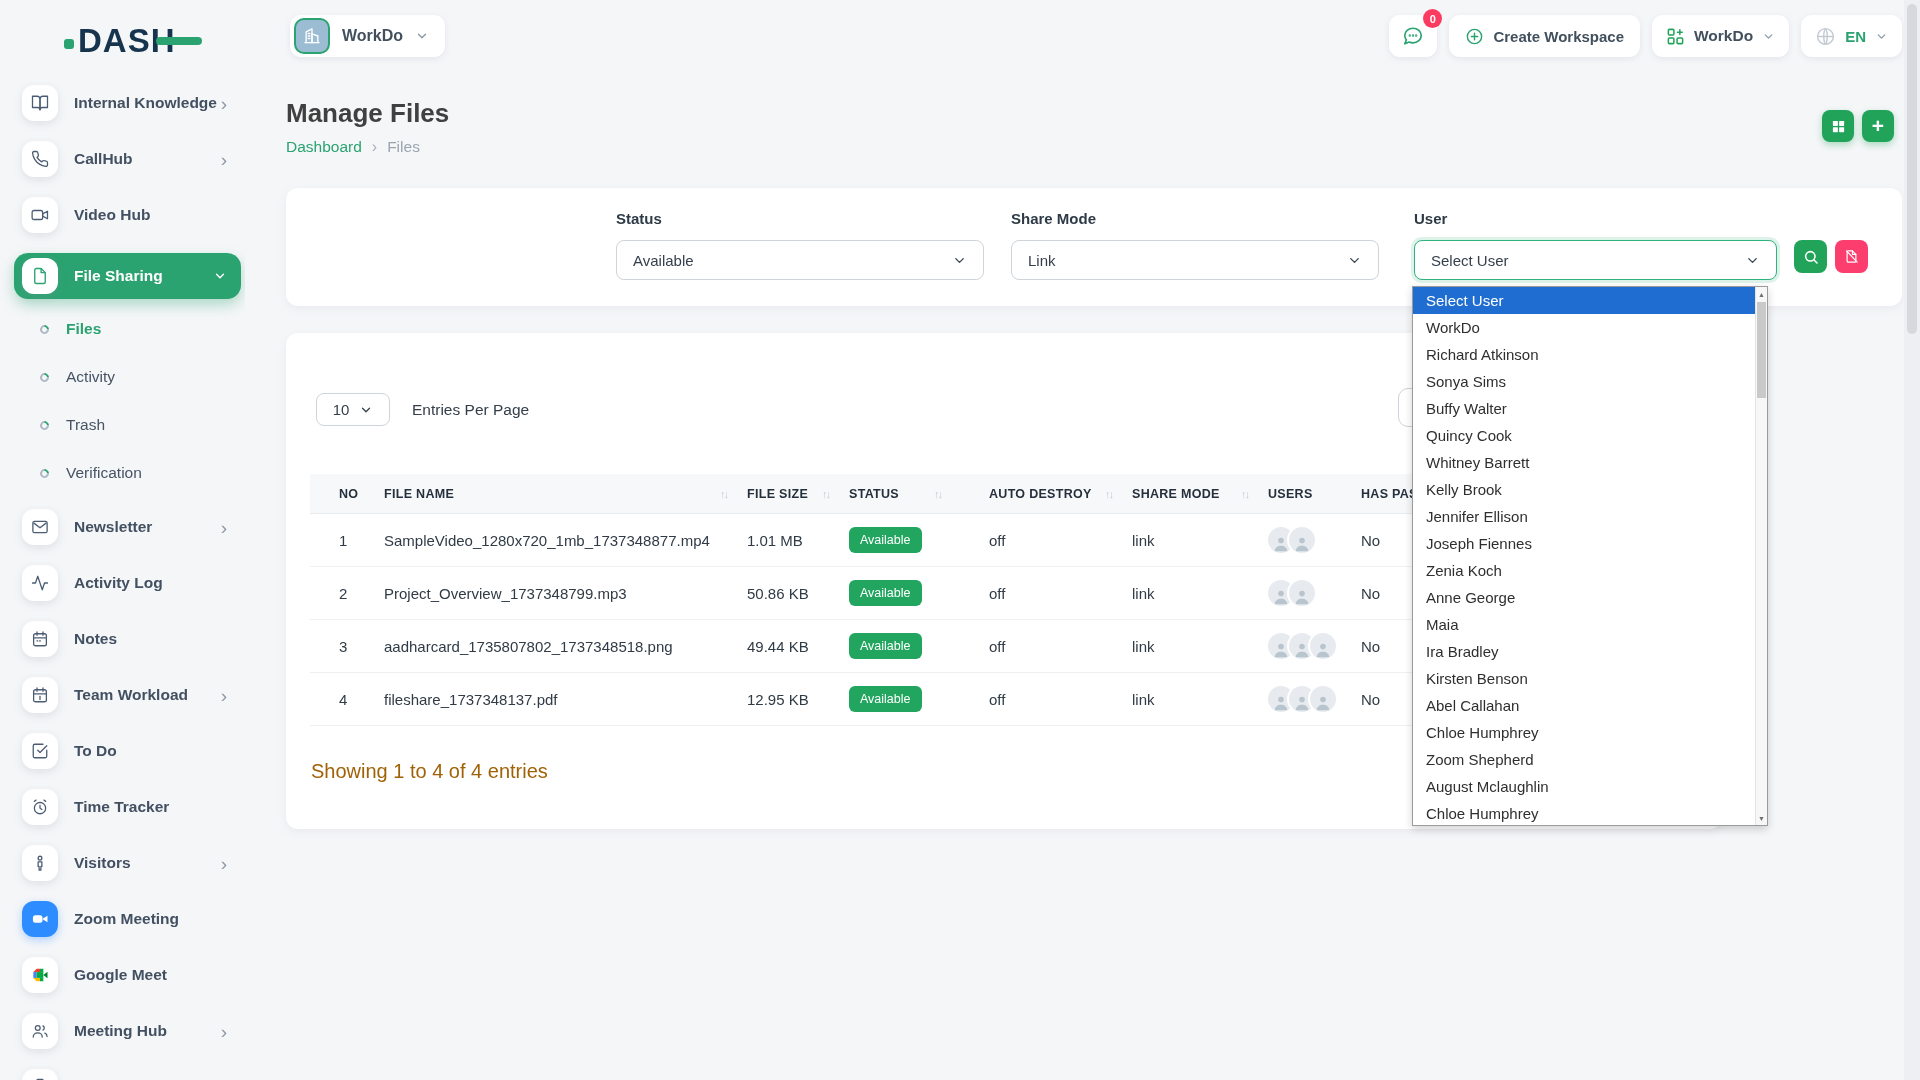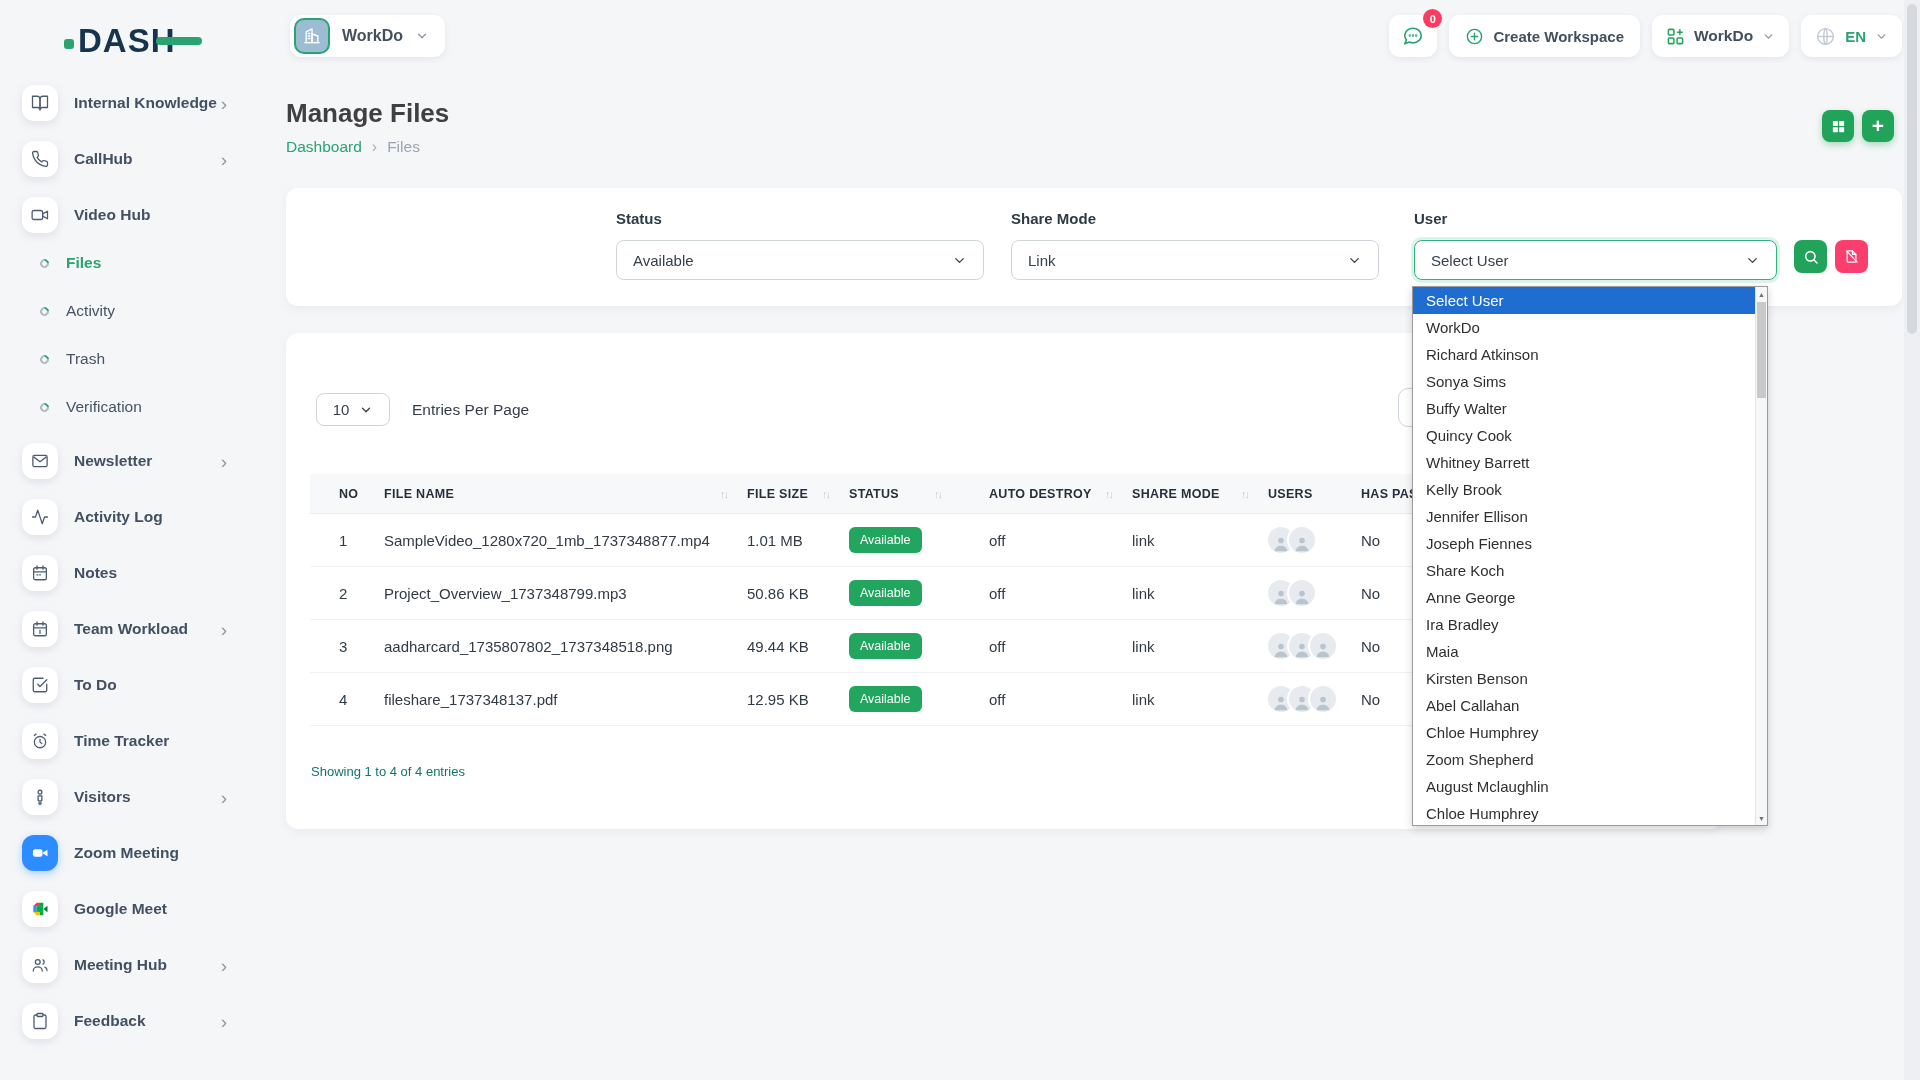--- a/index.html
+++ b/index.html
@@ -101,21 +101,21 @@
   .c-pass   { width:150px; flex:none; white-space:nowrap; overflow:visible; }
   .c-action { flex:1; display:flex; justify-content:flex-end; gap:8px; }
   .badge { display:inline-block; background:#22a55f; color:#fff; font-size:12.5px; padding:6px 11px; border-radius:6px; }
   .avatar { width:26px; height:26px; border-radius:50%; background:#e7ebef; display:flex; align-items:flex-end; justify-content:center; overflow:hidden; flex:none; }
   .avatar + .avatar { margin-left:-5px; box-shadow:0 0 0 2px #fff; }
   .act-btn { width:34px; height:34px; border:none; border-radius:8px; display:flex; align-items:center; justify-content:center; cursor:pointer; }
   .act-edit { background:#41cfd6; box-shadow:0 3px 7px rgba(65,207,214,.4); }
   .act-del { background:#fb3e6e; box-shadow:0 3px 7px rgba(251,62,110,.35); }
 
   .tfoot { position:absolute; left:25px; right:40px; top:420px; display:flex; align-items:center; }
-  .summary { font-size:13px; color:#0f766e; }
+  .summary { font-size:20px; color:#a16207; }
   .pager { margin-left:auto; display:flex; gap:8px; }
   .pg-btn { width:36px; height:36px; border-radius:9px; border:1px solid #e4e8ec; background:#fff; color:#5b7396; font-size:17px; display:flex; align-items:center; justify-content:center; cursor:pointer; }
   .pg-cur { background:#21a35a; border-color:#21a35a; color:#fff; font-size:15px; }
 
   
   .user-dropdown { position:absolute; left:1412px; top:286px; width:356px; height:540px; background:#fff; border:1px solid #9b9b9b; box-shadow:0 3px 8px rgba(0,0,0,.18); z-index:40; }
   .opt-list { position:absolute; left:0; top:0; right:12px; bottom:0; overflow:hidden; }
   .opt { height:27px; display:flex; align-items:center; padding-left:13px; font-size:15px; color:#2f2f2f; cursor:pointer; white-space:nowrap; }
   .opt.selected { background:#1f6dd0; color:#fff; }
   .dd-scroll { position:absolute; top:0; right:0; bottom:0; width:12px; background:#f7f7f7; border-left:1px solid #e4e4e4; }
@@ -162,20 +162,34 @@
     <div class="mi">
       <span class="tile">
         <svg width="18" height="18" viewBox="0 0 24 24" fill="none" stroke="#4c5c72" stroke-width="1.7" stroke-linejoin="round">
             <rect x="1.5" y="6" width="14" height="12" rx="2.5"></rect>
             <path d="M15.5 10.5 22 7v10l-6.5-3.5z"></path>
           </svg>
       </span>
       <span class="mi-label">Video Hub</span>
     </div>
 
+    <div class="mi active">
+      <span class="tile">
+        <svg width="18" height="18" viewBox="0 0 24 24" fill="none" stroke="#2aa370" stroke-width="1.8" stroke-linejoin="round">
+            <path d="M13.5 2H7a2 2 0 0 0-2 2v16a2 2 0 0 0 2 2h10a2 2 0 0 0 2-2V7.5z"></path>
+            <path d="M13.5 2v5.5H19"></path>
+          </svg>
+      </span>
+      <span class="mi-label">File Sharing</span>
+      <span class="chev-svg">
+        <svg width="14" height="14" viewBox="0 0 24 24" fill="none" stroke="#ffffff" stroke-width="2.4" stroke-linecap="round" stroke-linejoin="round">
+            <polyline points="6 9 12 15 18 9"></polyline>
+          </svg>
+      </span>
+    </div>
 
     <div class="submenu">
       <div class="smi active">
         <span class="dot"></span>
         <span class="smi-label">Files</span>
       </div>
       <div class="smi">
         <span class="dot"></span>
         <span class="smi-label">Activity</span>
       </div>
@@ -646,24 +660,24 @@
     <div class="opt selected">Select User</div>
     <div class="opt">WorkDo</div>
     <div class="opt">Richard Atkinson</div>
     <div class="opt">Sonya Sims</div>
     <div class="opt">Buffy Walter</div>
     <div class="opt">Quincy Cook</div>
     <div class="opt">Whitney Barrett</div>
     <div class="opt">Kelly Brook</div>
     <div class="opt">Jennifer Ellison</div>
     <div class="opt">Joseph Fiennes</div>
-    <div class="opt">Share Koch</div>
+    <div class="opt">Zenia Koch</div>
     <div class="opt">Anne George</div>
+    <div class="opt">Maia</div>
     <div class="opt">Ira Bradley</div>
-    <div class="opt">Maia</div>
     <div class="opt">Kirsten Benson</div>
     <div class="opt">Abel Callahan</div>
     <div class="opt">Chloe Humphrey</div>
     <div class="opt">Zoom Shepherd</div>
     <div class="opt">August Mclaughlin</div>
     <div class="opt">Chloe Humphrey</div>
   </div>
   <div class="dd-scroll">
     <div class="dd-arrow dd-up">▲</div>
     <div class="dd-thumb"></div>

